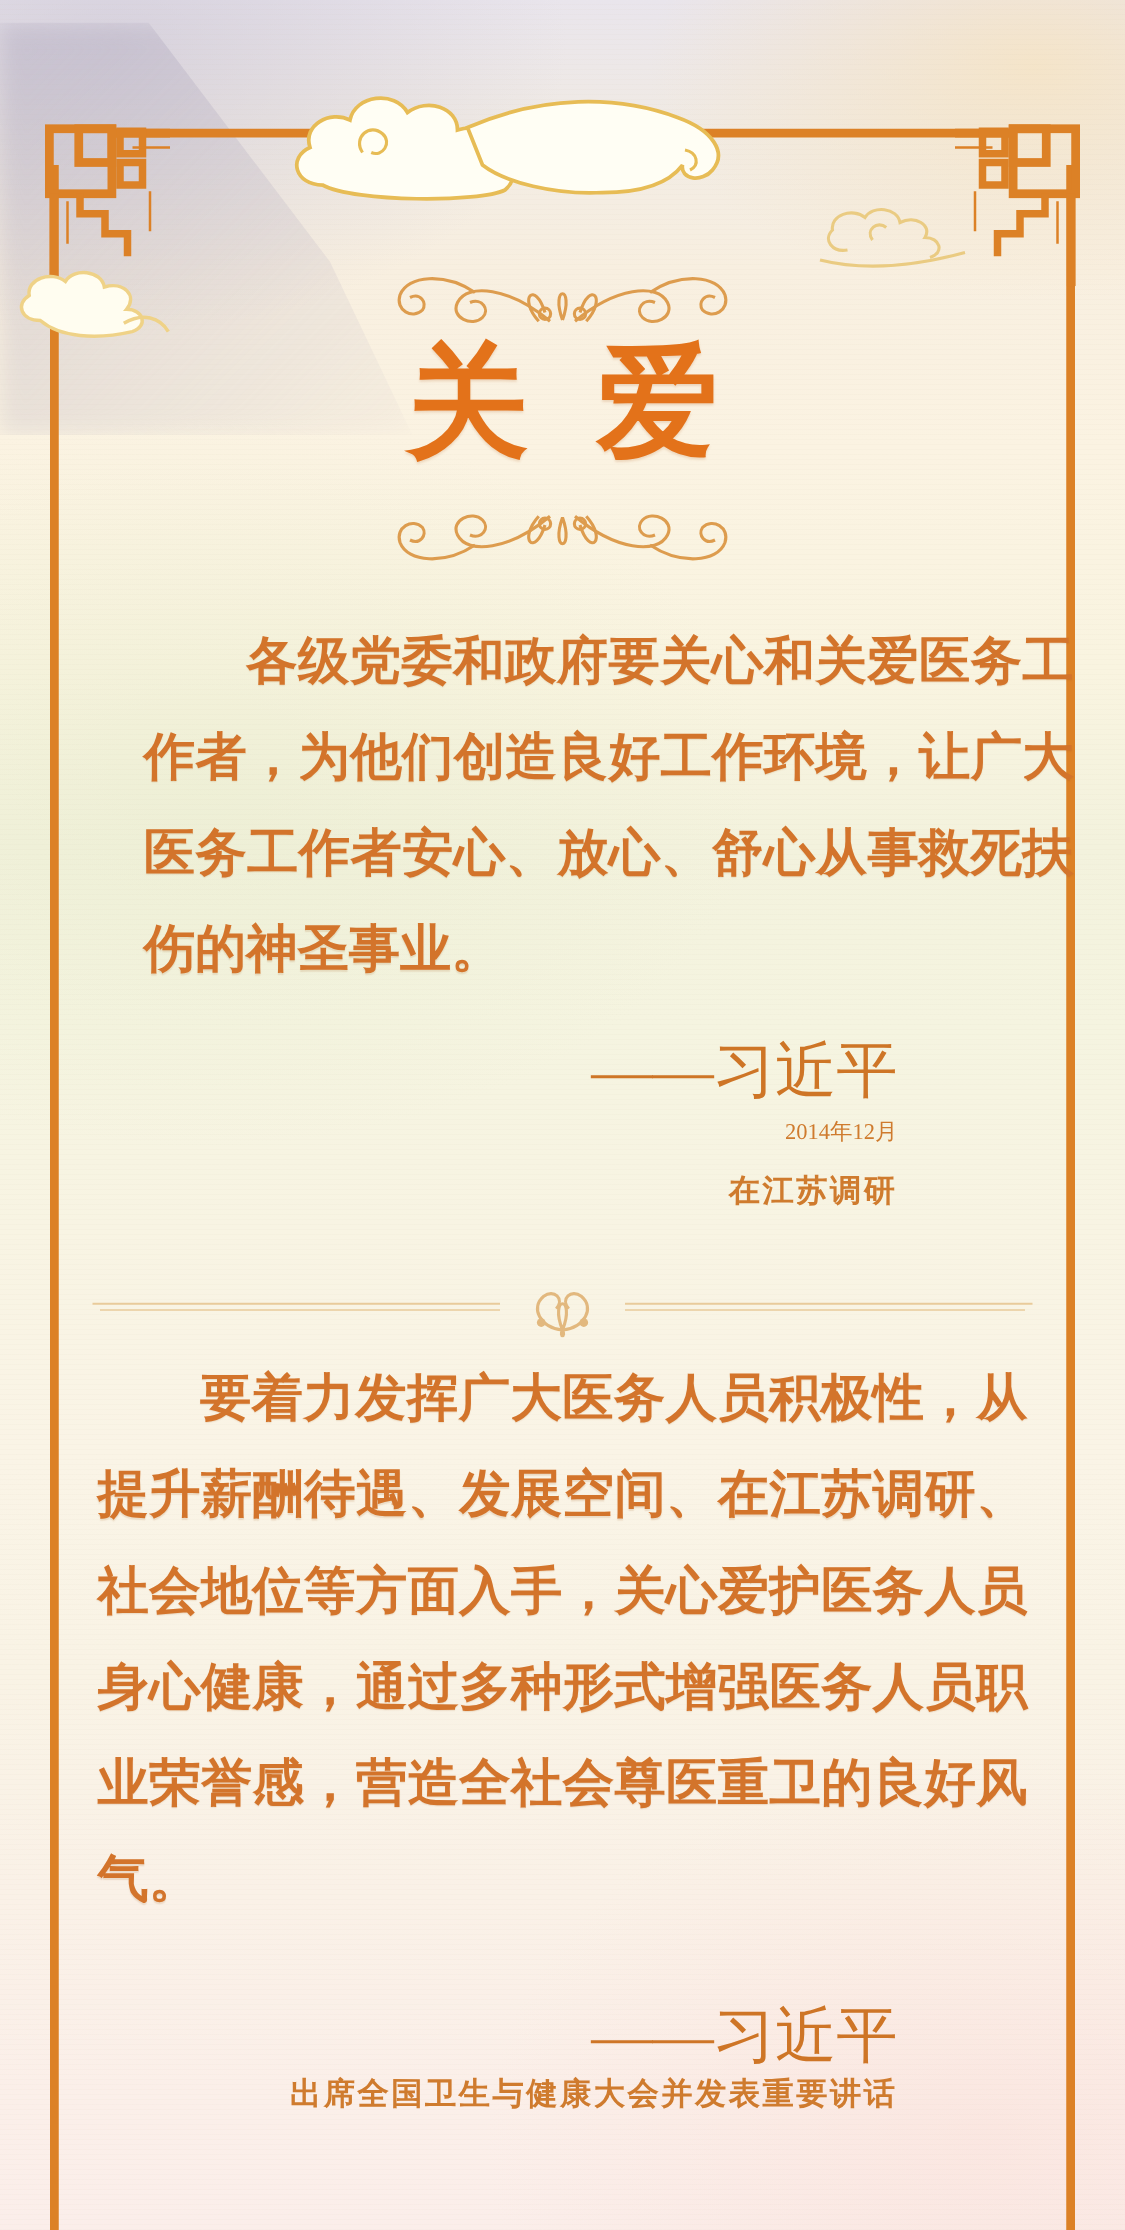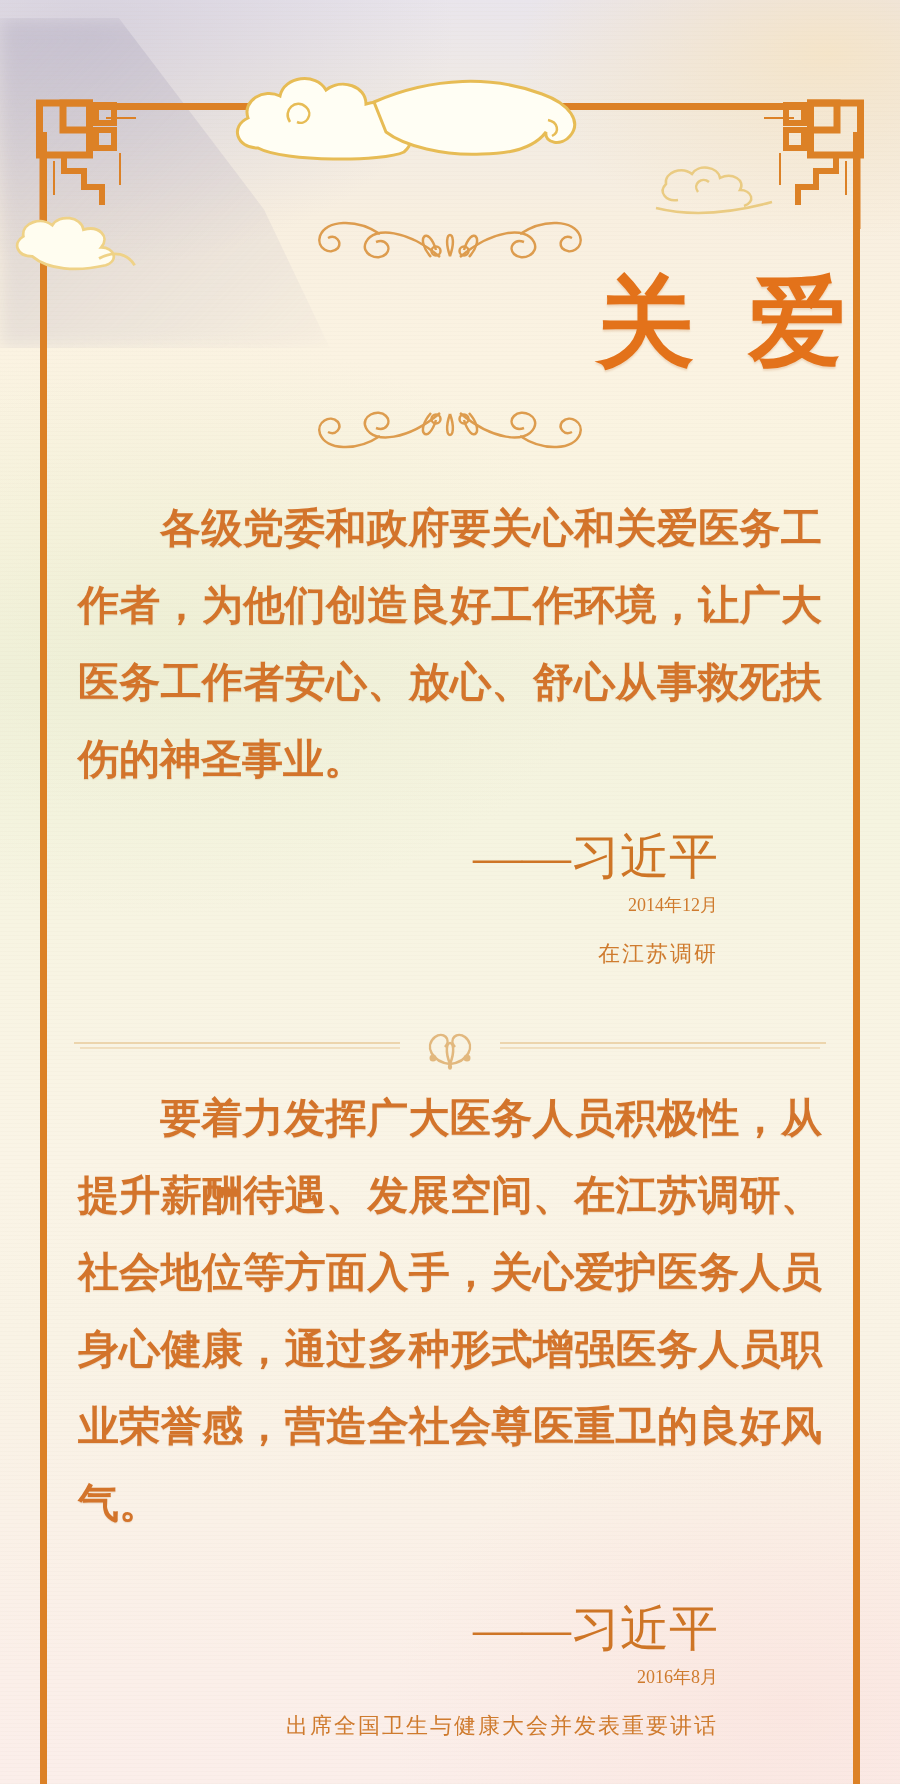--- a/index.html
+++ b/index.html
@@ -33,37 +33,37 @@
   .corner-right{right:36px; transform:scaleX(-1);}
   
   .cloud-big{position:absolute; left:224px; top:60px; width:362px; height:108px;}
   .cloud-left{position:absolute; left:10px; top:213px; width:128px; height:60px;}
   .cloud-right{position:absolute; left:648px; top:162px; width:132px; height:56px;}
   
   .flourish-top{position:absolute; left:140px; top:210px; width:620px; height:62px;}
   .flourish-bottom{position:absolute; left:140px; top:398px; width:620px; height:62px; transform:scaleY(-1);}
   .title{
     position:absolute; left:0; top:262px; width:900px;
-    text-align:right; font-size:98px; font-weight:bold; line-height:1.25;
+    text-align:center; font-size:98px; font-weight:bold; line-height:1.25;
     color:#E3721A; letter-spacing:0.55em; text-indent:0.55em;
     text-shadow:0 2px 2px rgba(180,90,20,0.18);
   }
   
   .quote-text{
     position:absolute; left:78px; width:744px;
     font-size:41px; line-height:77px; font-weight:bold;
     color:#D3742B; text-align:justify; text-indent:2em;
     text-shadow:0 1px 1px rgba(160,85,20,0.15);
   }
-  .quote1{top:490px;}
+  .quote1{top:490px;margin-left:37px;}
   .quote2{top:1080px;}
   .attrib{position:absolute; left:78px; width:640px; text-align:right; color:#CE7526;}
   .attrib .sig{font-size:49px; line-height:46px; font-weight:400;}
   .attrib .date{font-size:18px; line-height:50px; font-weight:400; color:#CF7B2E;}
-  .attrib .occ{font-size:22px; line-height:48px; font-weight:400; color:#CF7B2E; letter-spacing:2px;}
+  .attrib .occ{font-size:25px; line-height:48px; font-weight:700; color:#CF7B2E; letter-spacing:2px;}
   .attrib1{top:834px;}
   .attrib2{top:1606px;}
   .divider{position:absolute; left:70px; top:1020px; width:760px; height:52px;}
 </style>
 </head>
 <body>
 
 <div class="poster">
 
   <div class="mountain"></div>
@@ -190,17 +190,16 @@
       <path d="M380,44 C398,42 406,26 395,17 C387,11 378,19 385,27"></path>
       <path d="M380,44 C377,50 383,50 380,44"></path>
     </g>
     <circle cx="363" cy="38" r="3.5" fill="#E2B87E"></circle>
     <circle cx="397" cy="38" r="3.5" fill="#E2B87E"></circle>
   </svg>
 
   <div class="quote-text quote2">要着力发挥广大医务人员积极性，从提升薪酬待遇、发展空间、在江苏调研、社会地位等方面入手，关心爱护医务人员身心健康，通过多种形式增强医务人员职业荣誉感，营造全社会尊医重卫的良好风气。</div>
   <div class="attrib attrib2">
     <div class="sig">——习近平</div>
-    <div class="date">2016年8月</div>
     <div class="occ">出席全国卫生与健康大会并发表重要讲话</div>
   </div>
 
 </div>
 
 </body></html>

